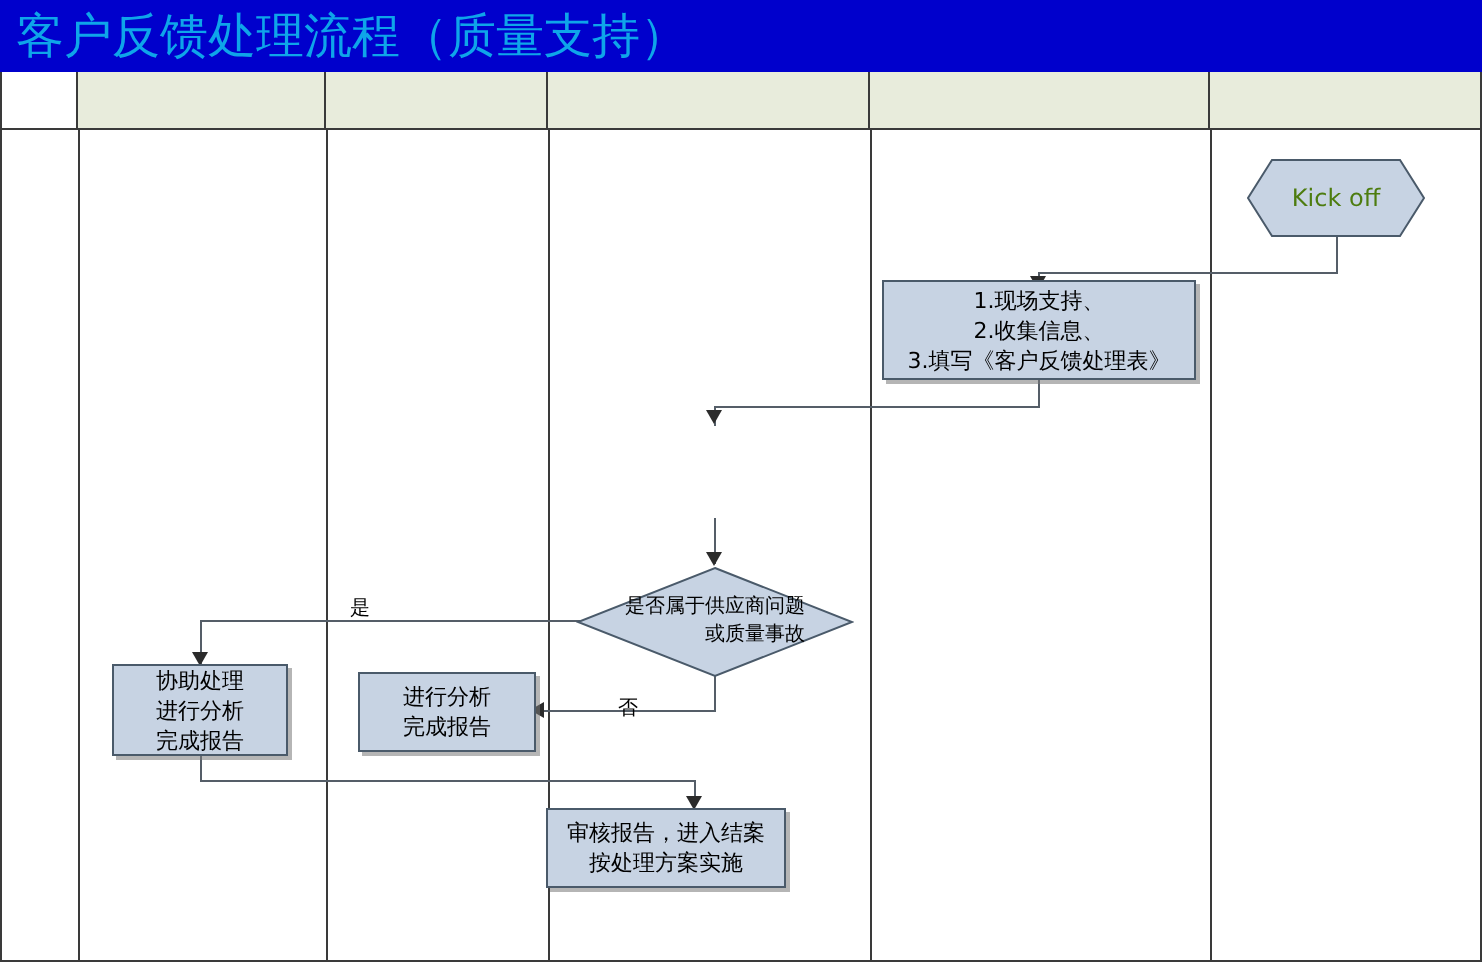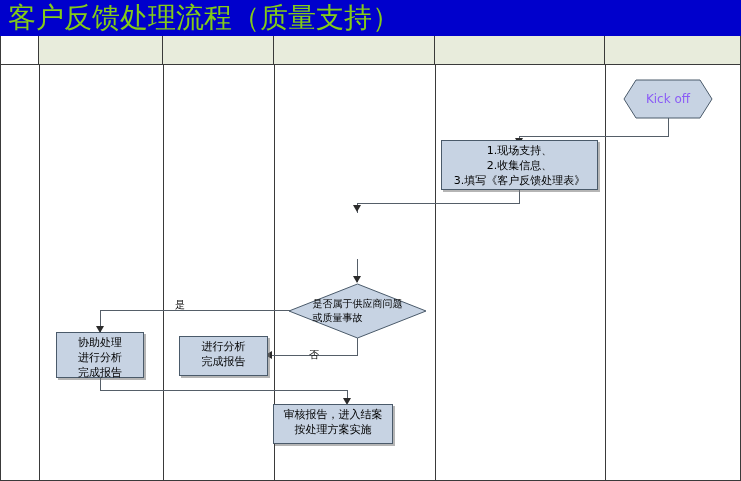--- a/index.html
+++ b/index.html
@@ -12,22 +12,22 @@
   #page{position:relative;width:741px;height:481px;background:#fff;box-sizing:border-box;}
 
   
   .title-bar{
     position:absolute;left:0;top:0;width:741px;height:36px;
     background:#0000CC;
     box-sizing:border-box;
   }
   .title-text{
     position:absolute;left:8px;top:5px;
-    color:#84cc16;
-    font-size:28px;
+    color:#0ea5e9;
+    font-size:24px;
     line-height:26px;
     letter-spacing:0px;
     white-space:nowrap;
   }
 
   
   .grid{
     position:absolute;left:0;top:36px;width:741px;height:445px;
     box-sizing:border-box;
     border:1px solid #3a3a3a;
@@ -49,48 +49,48 @@
   }
   .vline{
     position:absolute;top:29px;width:1px;
     background:#3a3a3a;
   }
 
   
   .shape{
     position:absolute;
     box-sizing:border-box;
-    display:flex;align-items:flex-start;justify-content:center;
+    display:flex;align-items:center;justify-content:center;
     text-align:center;
     color:#000;
     font-size:11px;
     line-height:15px;
     z-index:5;
   }
   .proc{
     background:#C7D3E3;
     border:1px solid #4a5a6a;
     box-shadow:2px 2px 0 rgba(120,120,120,0.55);
   }
   .proc-inner{padding:2px 4px;white-space:pre-line;}
 
   .hexwrap{position:absolute;z-index:5;}
   .hexwrap svg{display:block;}
   .hexlabel{
     position:absolute;left:0;top:0;width:100%;height:100%;
     display:flex;align-items:center;justify-content:center;
-    font-size:12px;color:#8b5cf6;pointer-events:none;
+    font-size:12px;color:#4d7c0f;pointer-events:none;
   }
 
   .diamondwrap{position:absolute;z-index:5;}
   .diamondwrap svg{display:block;}
   .diamondlabel{
     position:absolute;left:0;top:0;width:100%;height:100%;
     display:flex;align-items:center;justify-content:center;
-    font-size:10px;line-height:14px;color:#000;text-align:left;
+    font-size:10px;line-height:14px;color:#000;text-align:right;
     white-space:pre-line;pointer-events:none;
   }
 
   
   .conn{position:absolute;background:#555e68;z-index:3;}
   .conn-h{height:1px;}
   .conn-v{width:1px;}
   .arrow-d{
     position:absolute;width:0;height:0;z-index:4;
     border-left:4px solid transparent;

